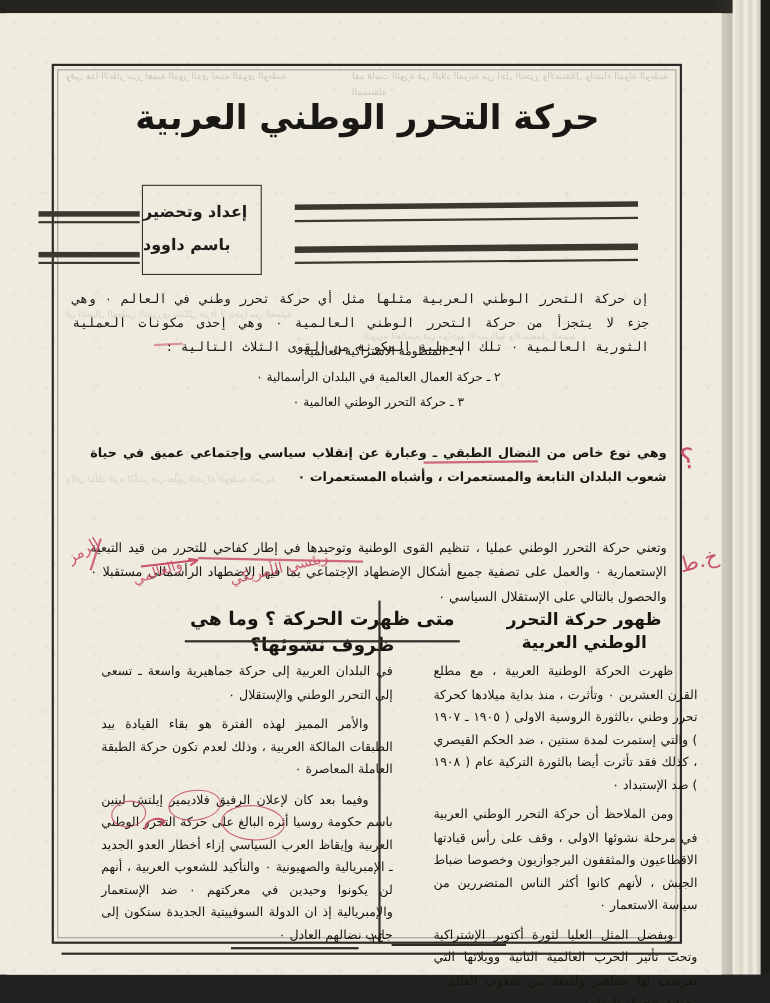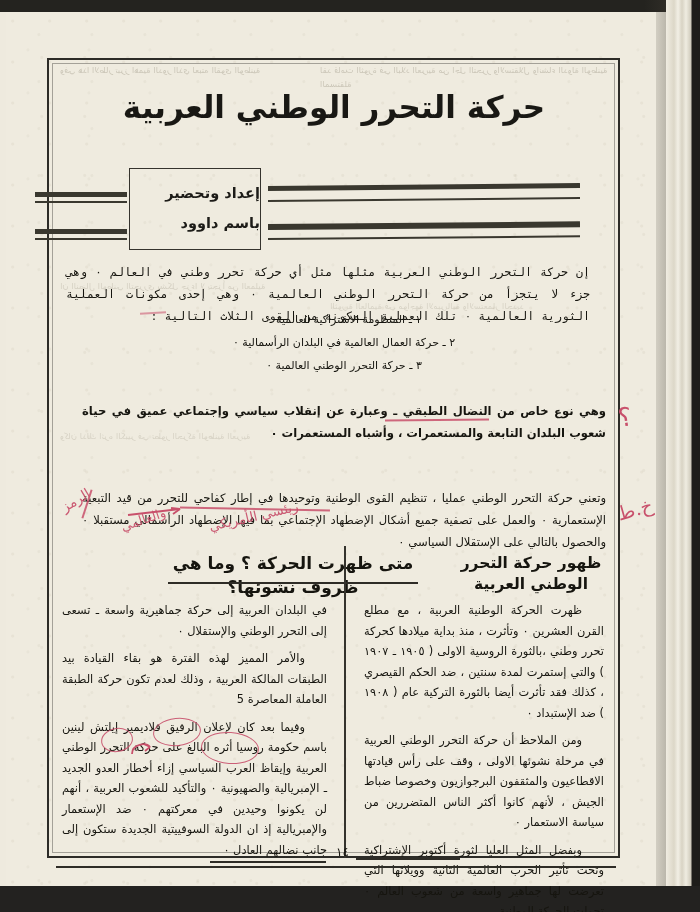--- a/index.html
+++ b/index.html
@@ -103,27 +103,26 @@
     color: #191814;
     letter-spacing: 0px;
     line-height: 42px;
     direction: rtl;
   }
 
   
   .byline-box {
     position: absolute;
     left: 129px; top: 168px;
-    width: 132px; height: 82px;
+    width: 109px; height: 82px;
     border: 1.6px solid #35332d;
     background: transparent;
     box-sizing: border-box;
-    text-align: right;
+    text-align: left;
     padding-top: 9px;
-    padding-left: 20px;
   }
   .byline-box div {
     font-size: 14.5px;
     color: #1d1c18;
     line-height: 30px;
     font-weight: 600;
   }
   .rule {
     position: absolute;
     background: #3a382f;
@@ -202,20 +201,21 @@
   }
 
   
   .col {
     position: absolute;
     direction: rtl;
     color: #16150f;
     font-size: 11.4px;
     line-height: 20.5px;
     text-align: justify;
+    margin-left: 30px;
   }
   .col-right { left: 364px; top: 600px; width: 240px; }
   .col-left  { left: 62px;  top: 600px; width: 265px; }
   .col p { margin: 0 0 7px 0; text-indent: 22px; }
   .col p.noind { text-indent: 0; }
 
   .col-divider {
     position: absolute;
     left: 344px; top: 546px;
     width: 1.6px; height: 312px;
@@ -383,21 +383,21 @@
   <div class="col-divider"></div>
 
   <div class="col col-right">
     <p>ظهرت الحركة الوطنية العربية ، مع مطلع القرن العشرين ٠ وتأثرت ، منذ بداية ميلادها كحركة تحرر وطني ،بالثورة الروسية الاولى ( ١٩٠٥ ـ ١٩٠٧ ) والتي إستمرت لمدة سنتين ، ضد الحكم القيصري ، كذلك فقد تأثرت أيضا بالثورة التركية عام ( ١٩٠٨ ) ضد الإستبداد ٠</p>
     <p>ومن الملاحظ أن حركة التحرر الوطني العربية في مرحلة نشوئها الاولى ، وقف على رأس قيادتها الاقطاعيون والمثقفون البرجوازيون وخصوصا ضباط الجيش ، لأنهم كانوا أكثر الناس المتضررين من سياسة الاستعمار ٠</p>
     <p>وبفضل المثل العليا لثورة أكتوبر الإشتراكية وتحت تأثير الحرب العالمية الثانية وويلاتها التي تعرضت لها جماهير واسعة من شعوب العالم ٠ تحولت الحركة الوطنية</p>
   </div>
 
   <div class="col col-left">
     <p class="noind">في البلدان العربية إلى حركة جماهيرية واسعة ـ تسعى إلى التحرر الوطني والإستقلال ٠</p>
-    <p>والأمر المميز لهذه الفترة هو بقاء القيادة بيد الطبقات المالكة العربية ، وذلك لعدم تكون حركة الطبقة العاملة المعاصرة 5</p>
+    <p>والأمر المميز لهذه الفترة هو بقاء القيادة بيد الطبقات المالكة العربية ، وذلك لعدم تكون حركة الطبقة العاملة المعاصرة ٠</p>
     <p>وفيما بعد كان لإعلان الرفيق      فلاديمير إيلتش لينين باسم حكومة روسيا أثره البالغ على حركة التحرر الوطني العربية وإيقاظ العرب السياسي إزاء أخطار العدو الجديد ـ الإمبريالية والصهيونية ٠ والتأكيد للشعوب العربية ، أنهم لن يكونوا وحيدين في معركتهم ٠ ضد الإستعمار والإمبريالية إذ ان الدولة السوفييتية الجديدة ستكون إلى جانب نضالهم العادل ٠</p>
   </div>
 
   <div class="pagenum">١٤</div>
   <div class="pn-rule-r"></div>
   <div class="pn-rule-l"></div>
   <div class="bot-rule"></div>
 
   <div class="annot annot-q">؟</div>
   <div class="annot annot-kh">خ.ط</div>

